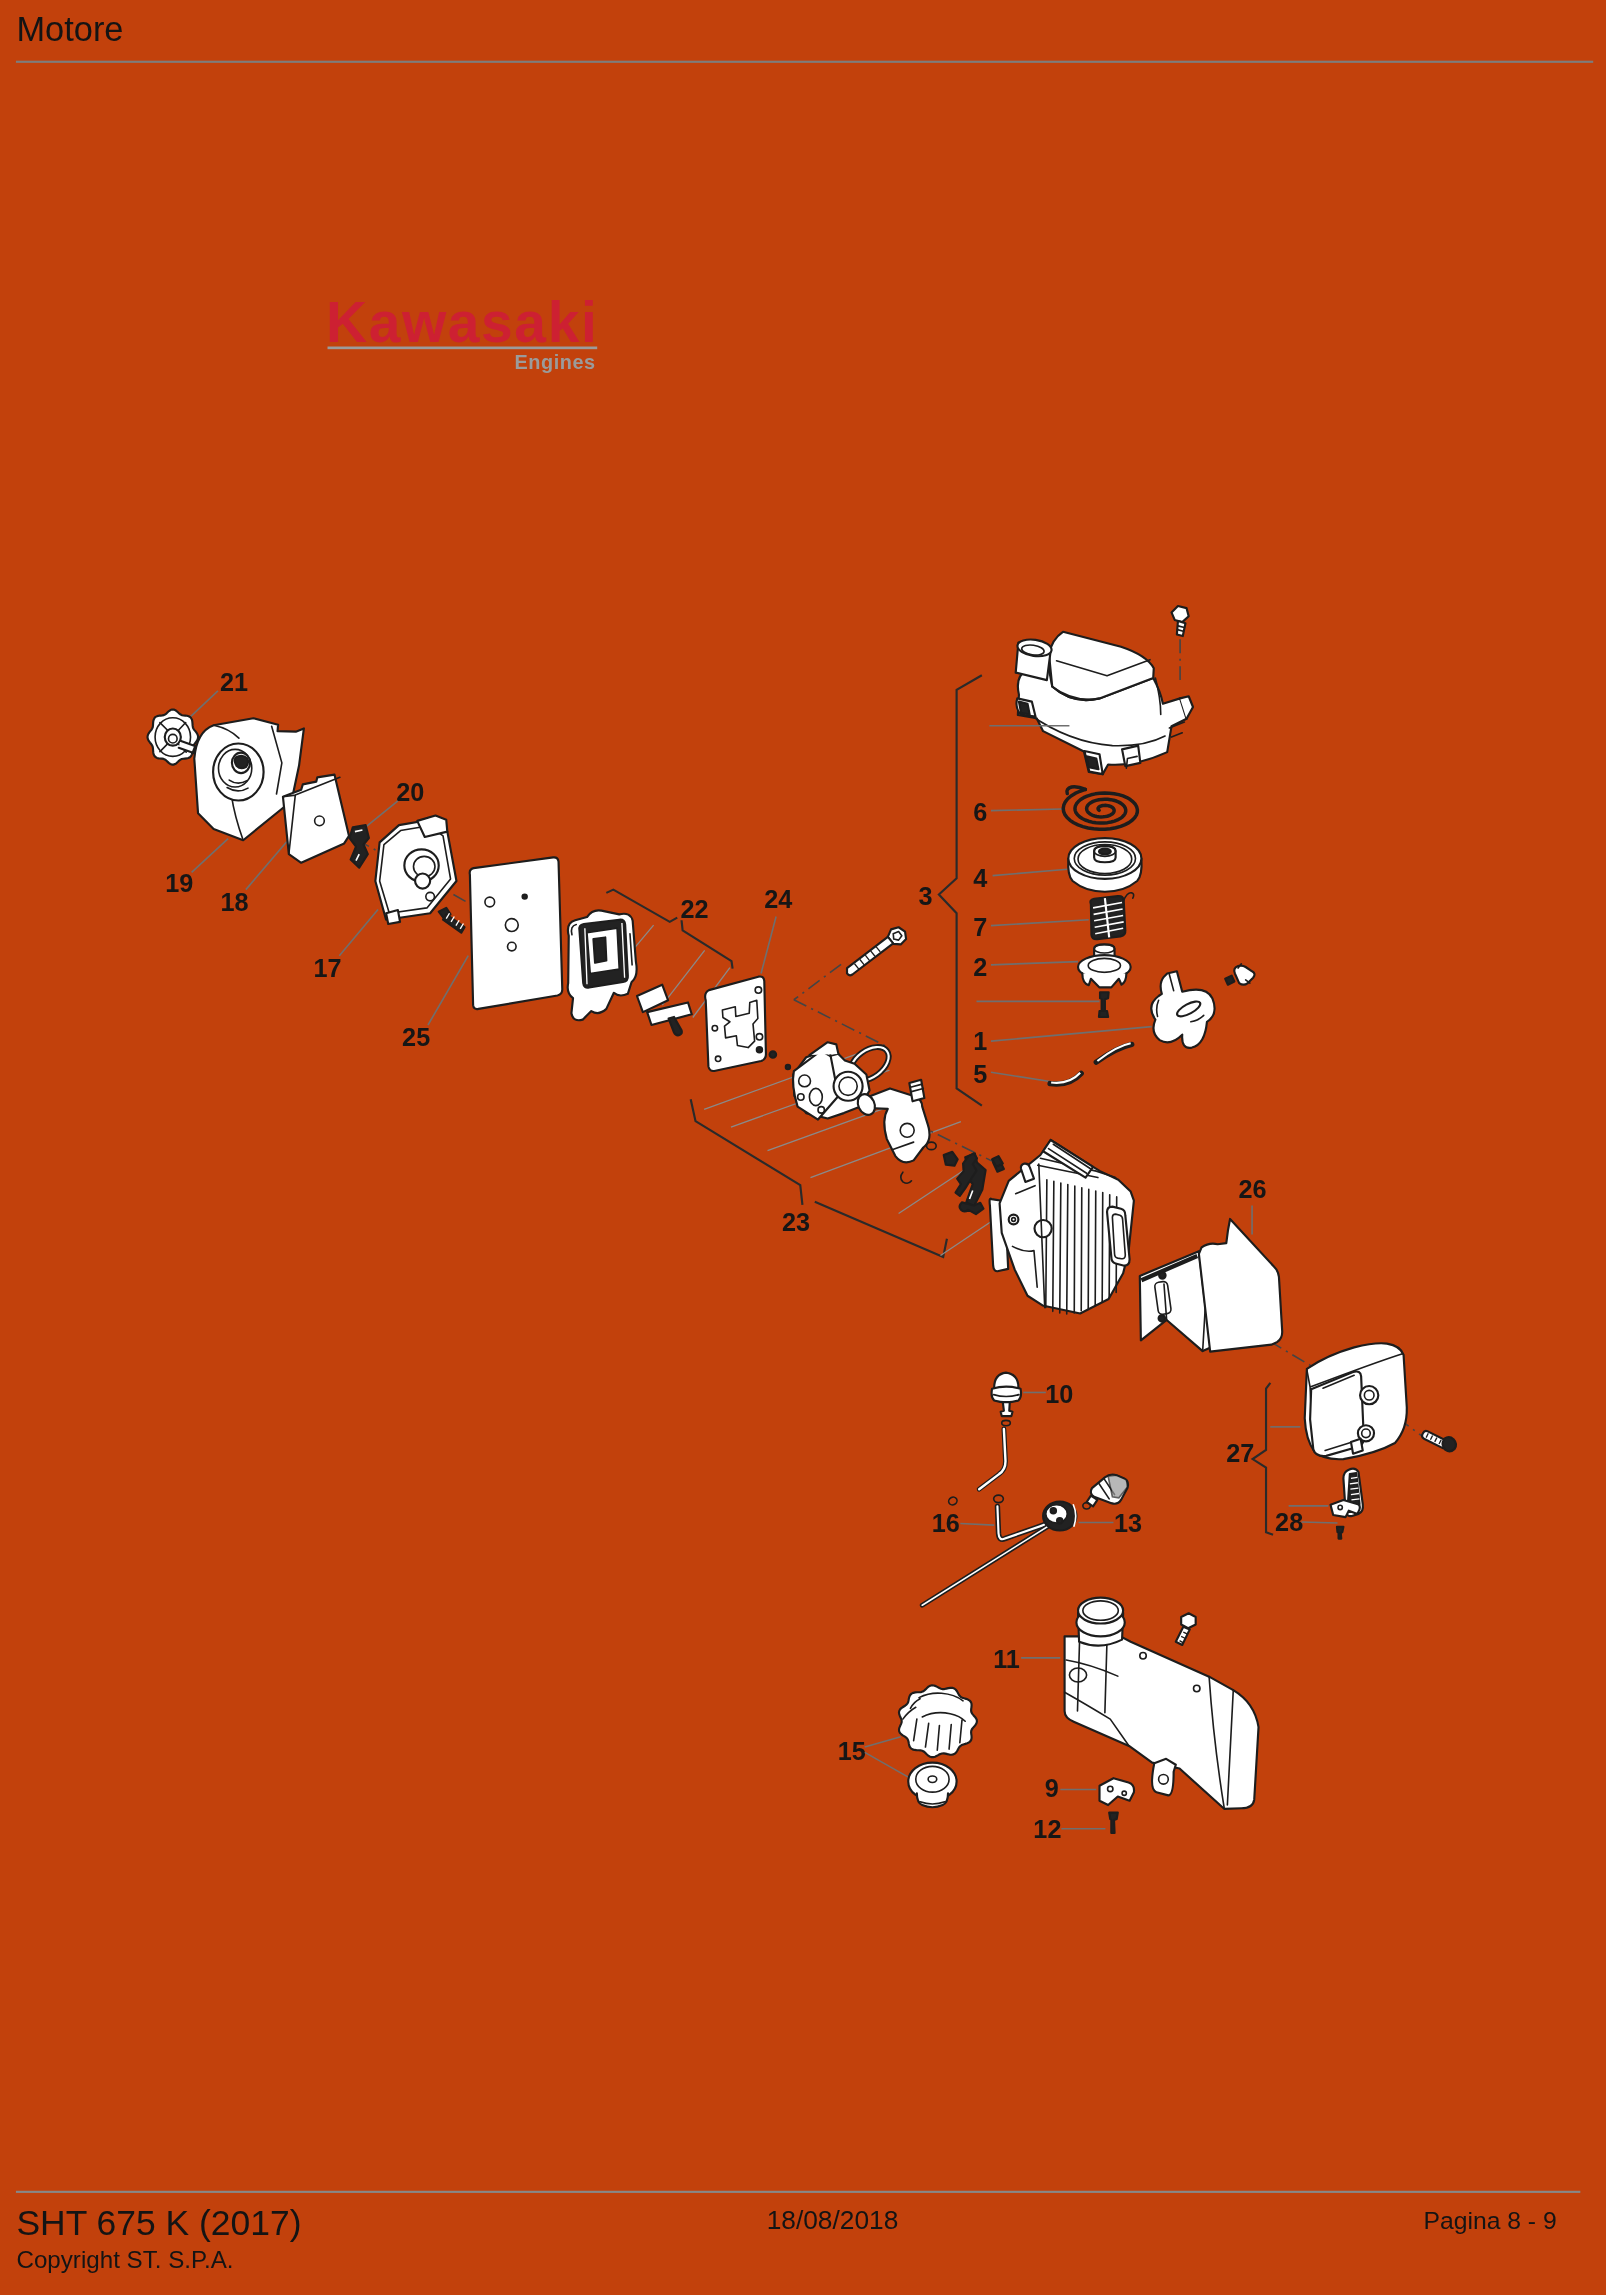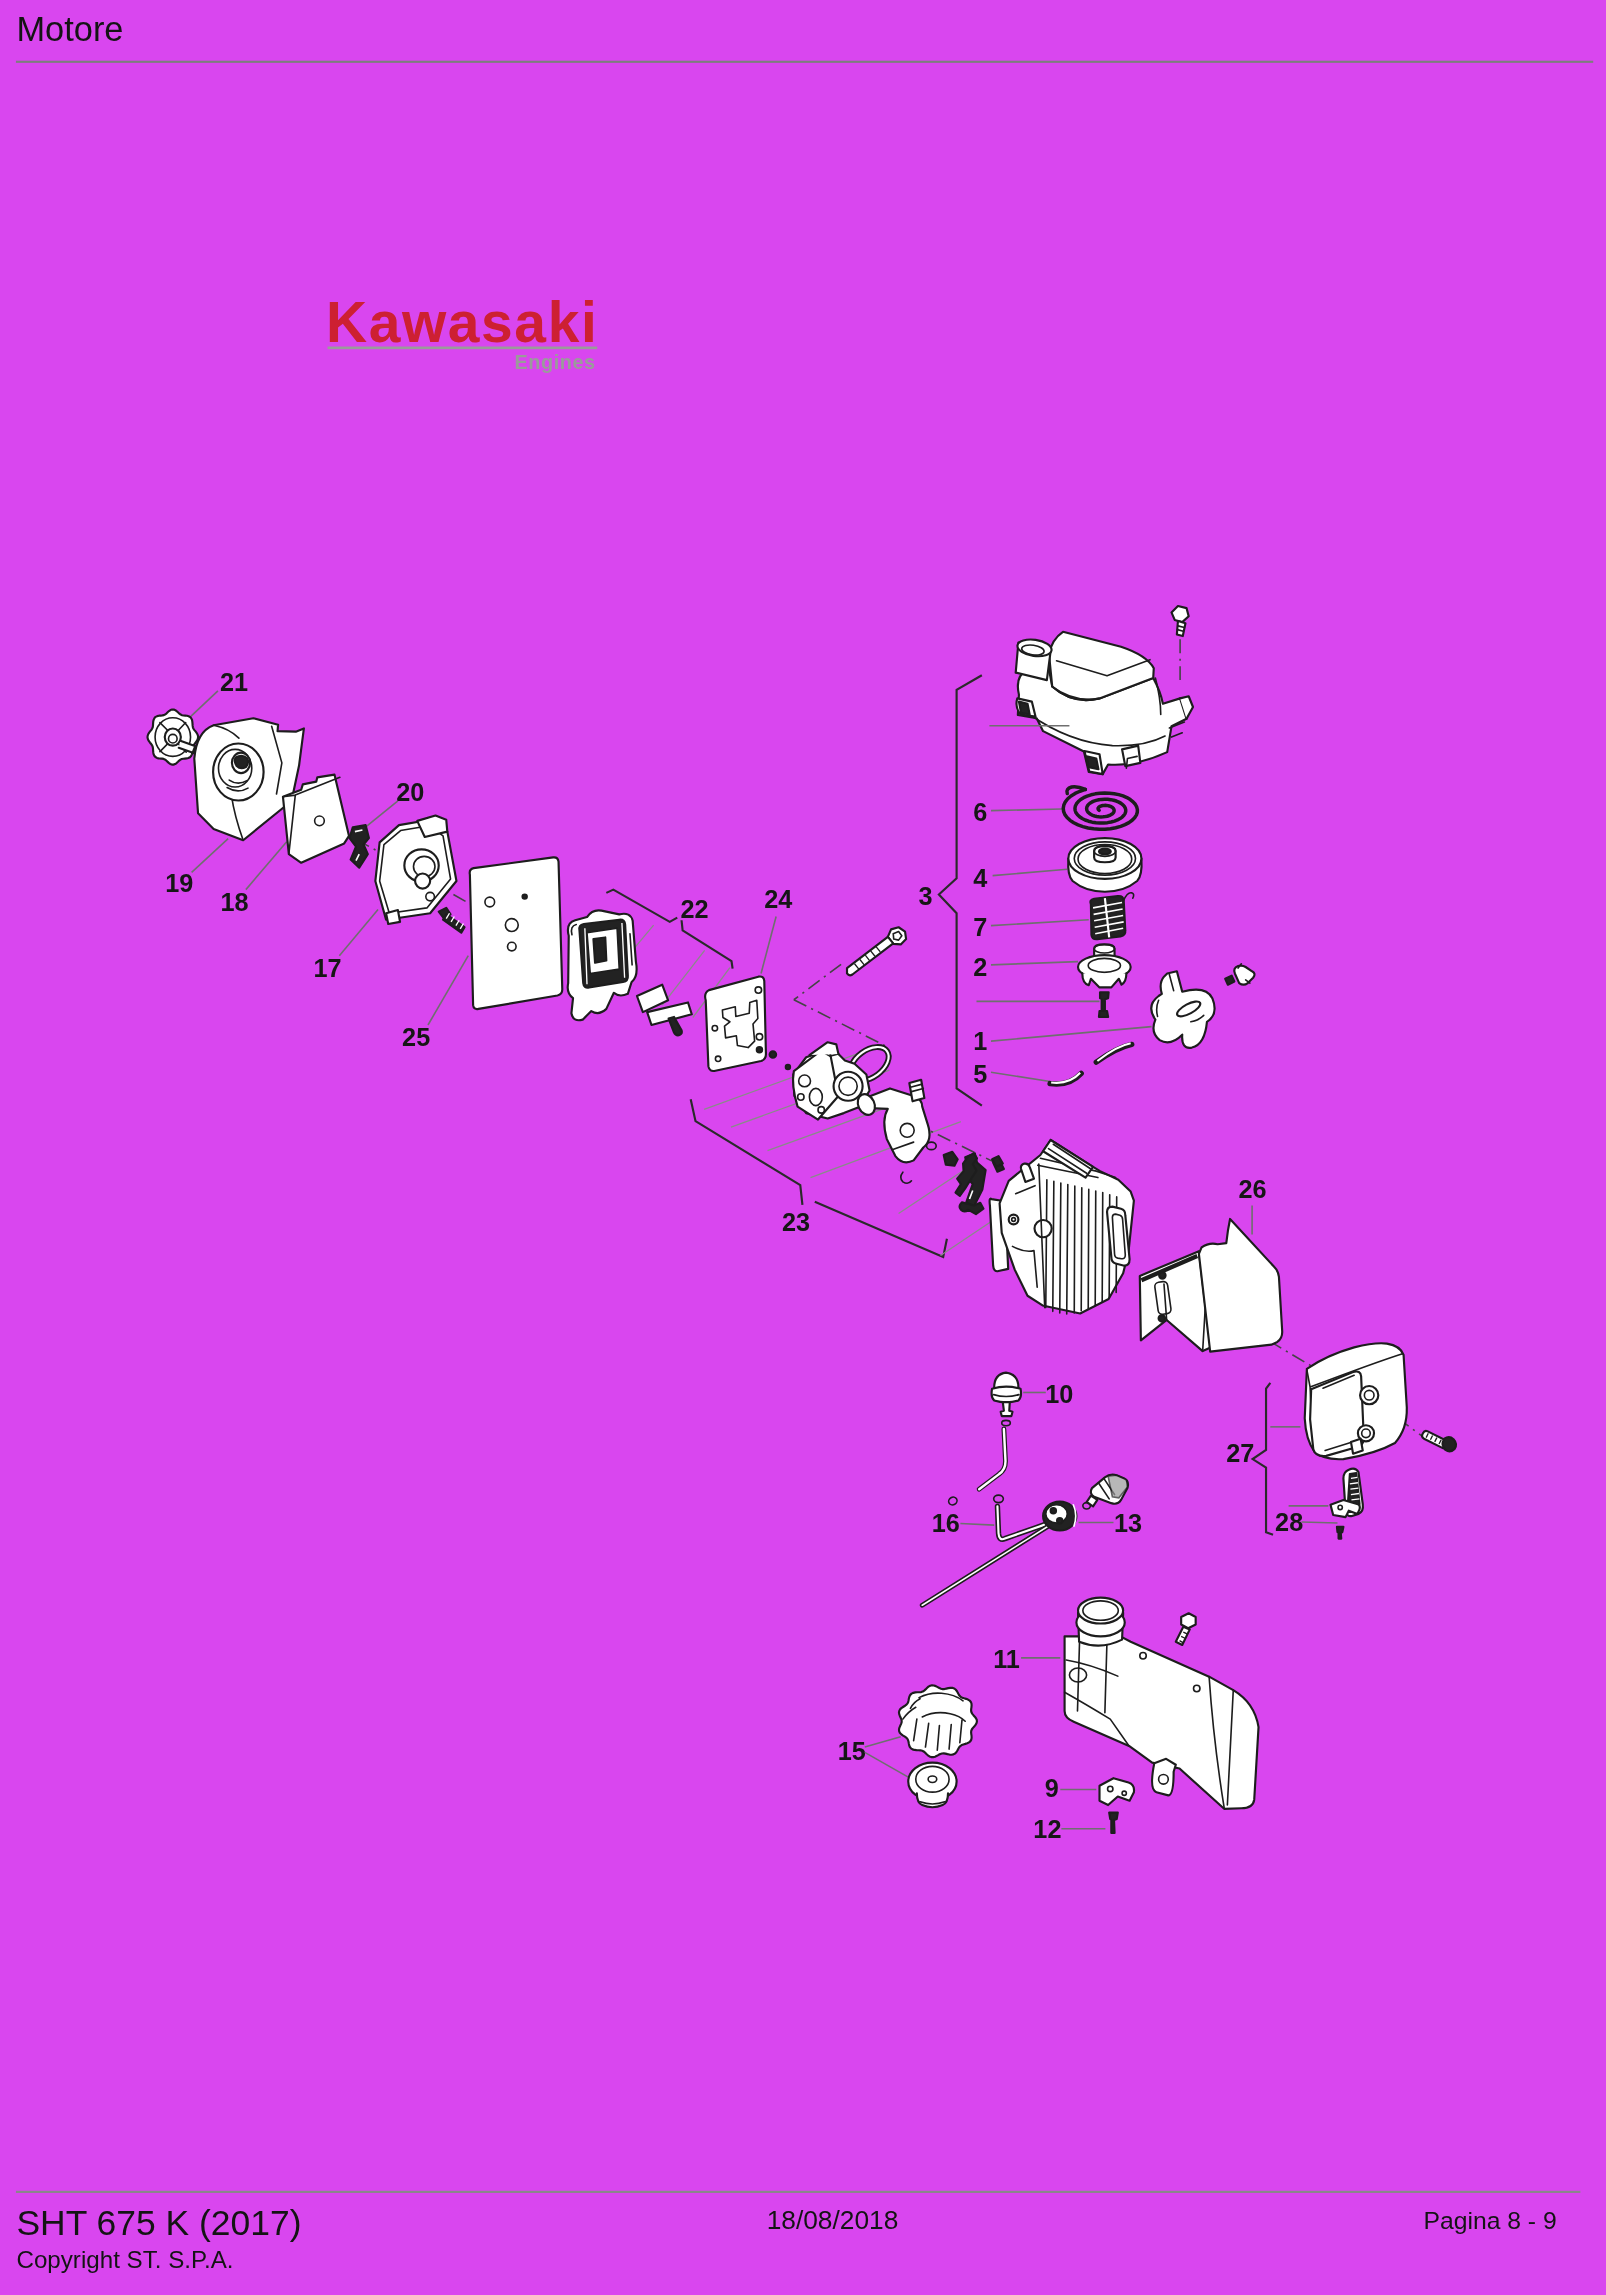--- a/index.html
+++ b/index.html
@@ -1,16 +1,16 @@
 <!DOCTYPE html>
 <html style="font-size:8.6px"><head>
 <meta charset="utf-8">
 <style>
 html,body{margin:0;padding:0;background:#ffffff;}
-#page{position:relative;width:1607px;height:2295px;background:#d946ef;overflow:hidden;font-family:"Liberation Sans",sans-serif;}
+#page{position:relative;width:1607px;height:2295px;background:#c2410c;overflow:hidden;font-family:"Liberation Sans",sans-serif;}
 svg{position:absolute;top:0;left:0;}
 .lbl{font:bold 47px "Liberation Sans",sans-serif;fill:#161616;}
 .ld{stroke:#6f6f6f;stroke-width:3;fill:none;}
 .br{stroke:#2a2a2a;stroke-width:4;fill:none;}
 .p{stroke:#1d1d1d;stroke-width:4;fill:#ffffff;stroke-linejoin:round;stroke-linecap:round;}
 .pt{stroke:#1d1d1d;stroke-width:3;fill:none;stroke-linejoin:round;stroke-linecap:round;}
 .pd{stroke:#1d1d1d;stroke-width:4;fill:#222222;stroke-linejoin:round;stroke-linecap:round;}
 .dd{stroke:#444;stroke-width:3;fill:none;stroke-dasharray:26 10 4 10;}
 .th{stroke:#8a8a8a;stroke-width:2.4;fill:none;}
 </style>

